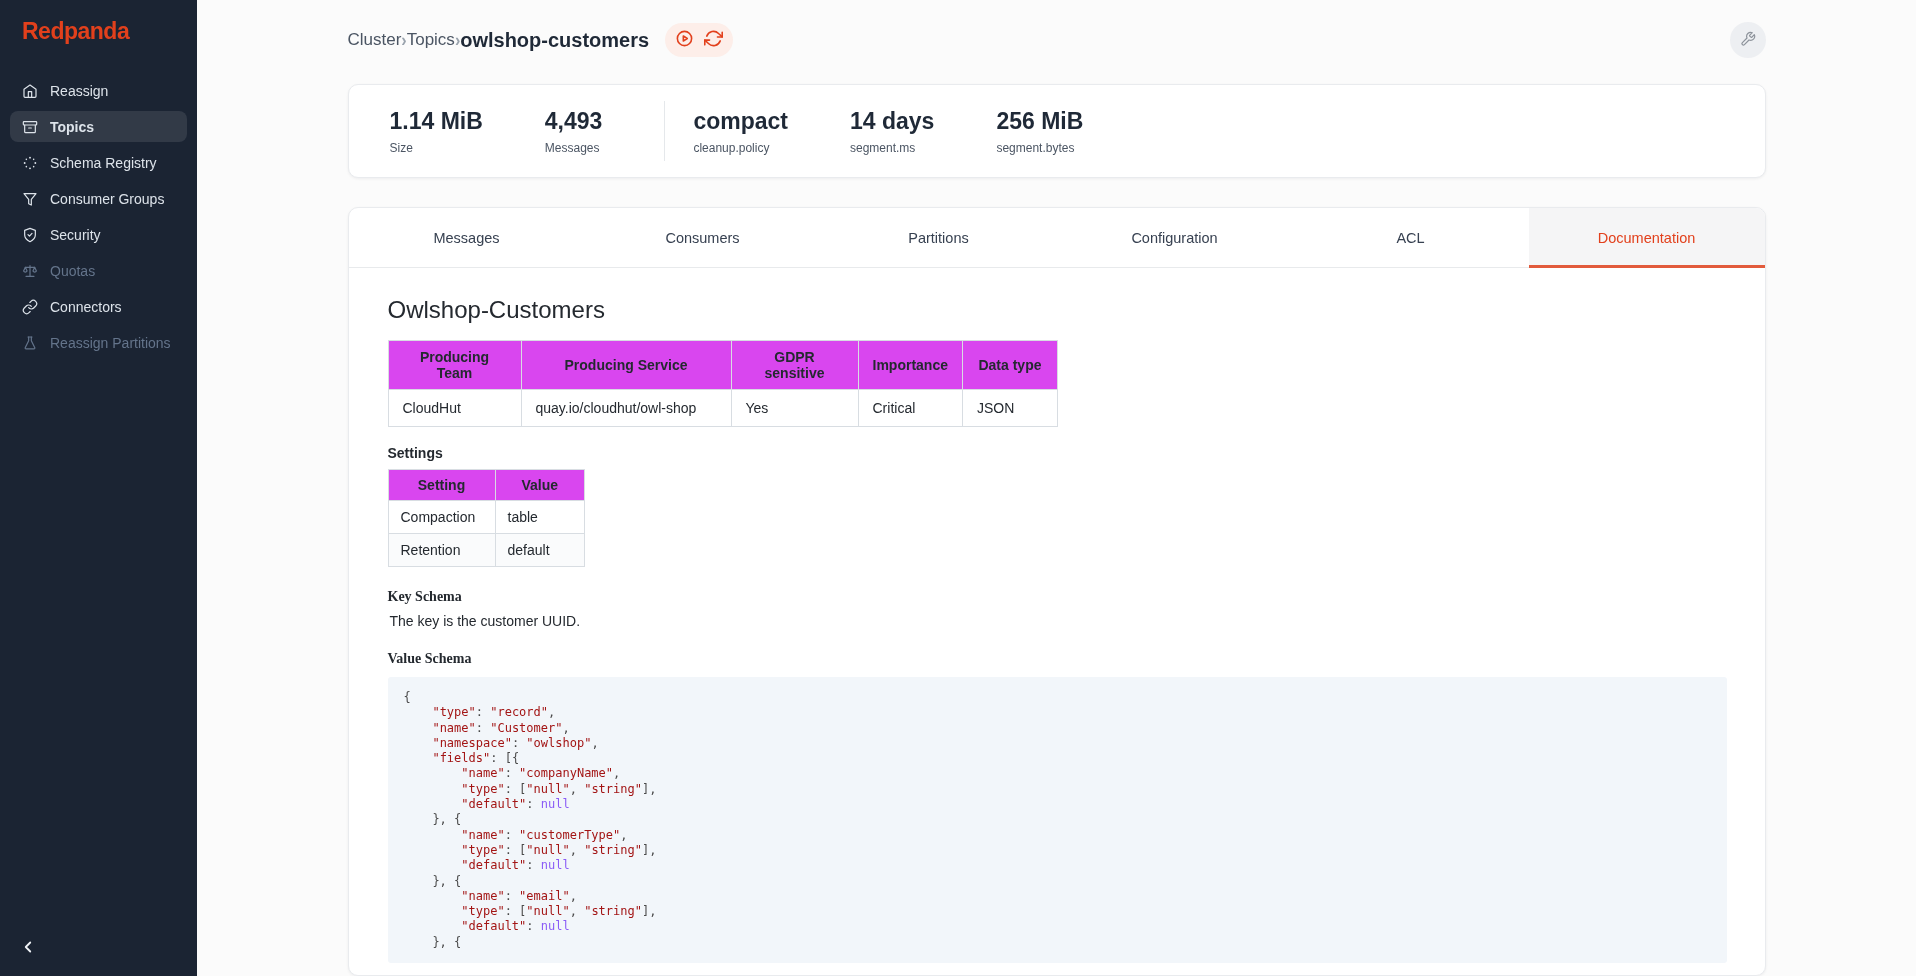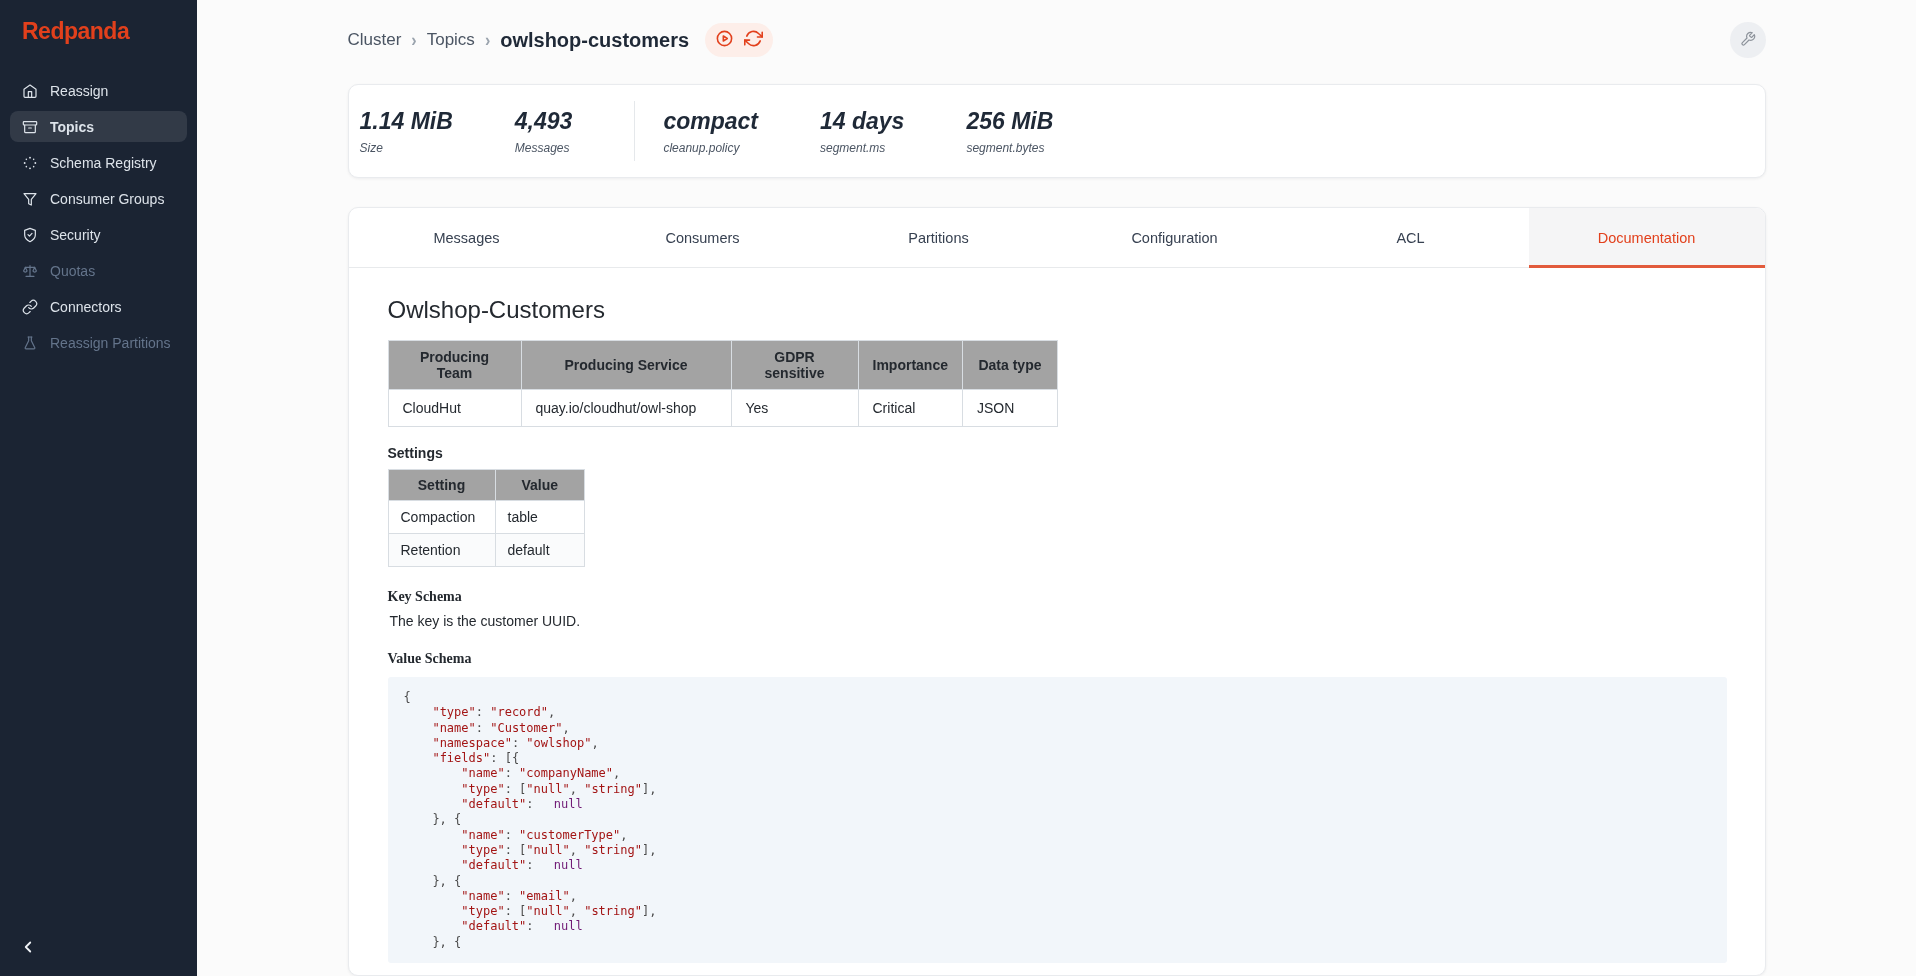--- a/index.html
+++ b/index.html
@@ -24,71 +24,71 @@
   .nav-item svg{width:16px;height:16px;stroke:currentColor;fill:none;stroke-width:1.8;stroke-linecap:round;stroke-linejoin:round;}
   .collapse-btn{position:absolute;left:14px;bottom:14px;width:28px;height:28px;background:transparent;border:none;
     color:#f0f3f7;cursor:pointer;display:flex;align-items:center;justify-content:center;}
   .collapse-btn svg{width:18px;height:18px;stroke:currentColor;fill:none;stroke-width:2.4;stroke-linecap:round;stroke-linejoin:round;}
 
   
   .main{flex:1;height:100%;overflow:hidden;}
   .main-inner{width:1418px;margin:0 auto;padding-top:20px;}
 
   .topbar{display:flex;align-items:center;height:40px;}
-  .breadcrumb{display:flex;align-items:center;gap:10px;font-size:17px;color:#4b5563;}
+  .breadcrumb{display:flex;align-items:center;font-size:17px;color:#4b5563;}
   .crumb{cursor:pointer;}
   .crumb-sep{color:#9aa3ad;font-size:16px;font-weight:600;transform:scaleY(1.2);}
   .crumb-current{font-size:20px;font-weight:700;color:#1f2937;}
   .crumb-actions{display:flex;align-items:center;gap:10px;margin-left:16px;background:#fdeee9;
     border-radius:17px;height:34px;padding:0 10px;}
   .icon-btn{background:transparent;border:none;cursor:pointer;display:flex;align-items:center;justify-content:center;padding:0;}
   .crumb-actions .icon-btn svg{width:19px;height:19px;stroke:var(--accent);fill:none;stroke-width:2;stroke-linecap:round;stroke-linejoin:round;}
   .topbar-spacer{flex:1;}
   .wrench-btn{width:36px;height:36px;border-radius:50%;background:#edeff2;border:none;cursor:pointer;
     display:flex;align-items:center;justify-content:center;}
   .wrench-btn svg{width:16px;height:16px;stroke:#8d939b;fill:none;stroke-width:1.8;stroke-linecap:round;stroke-linejoin:round;}
 
   
   .stats-card{margin-top:24px;background:#fff;border:1px solid #e9ebee;border-radius:10px;
-    box-shadow:0 1px 3px rgba(15,23,42,0.06);height:94px;display:flex;align-items:center;padding:0 11px;font-style:italic;}
+    box-shadow:0 1px 3px rgba(15,23,42,0.06);height:94px;display:flex;align-items:center;padding:0 41px;}
   .stat{margin-right:62px;}
   .stat-value{font-size:23px;font-weight:600;color:#1f2937;line-height:1.25;}
   .stat-label{font-size:12px;color:#4b5563;margin-top:6px;}
   .stats-divider{width:1px;height:60px;background:#e5e8eb;margin:0 28px 0 0;}
 
   
   .content-card{margin-top:29px;background:#fff;border:1px solid #e9ebee;border-radius:10px;
     box-shadow:0 1px 3px rgba(15,23,42,0.06);height:769px;overflow:hidden;}
   .tabs{display:flex;height:60px;border-bottom:1px solid #e8eaec;}
   .tab{flex:1;display:flex;align-items:center;justify-content:center;font-size:14.5px;color:#374151;
     cursor:pointer;position:relative;}
   .tab.active{background:#f5f5f6;color:var(--accent);}
   .tab.active::after{content:"";position:absolute;left:0;right:0;bottom:-1px;height:3px;background:#e25b3c;}
 
   .doc{padding:28px 40px 0 39px;}
   .doc-title{font-size:24px;font-weight:500;color:#24292f;margin-bottom:16px;}
 
   table{border-collapse:collapse;table-layout:fixed;font-size:14px;color:#24292f;}
   th,td{border:1px solid #d8dde2;}
-  th{background:#a3a3a3;font-weight:700;text-align:center;padding:8px 14px;}
+  th{background:#d946ef;font-weight:700;text-align:center;padding:8px 14px;}
   td{text-align:left;padding:10px 14px;}
   .settings-table tr:nth-child(even) td{background:#fafbfc;}
   .settings-table th{padding:7px 26px;}
   .settings-table td{padding:8px 12px;}
 
   .doc-desc{font-size:14px;color:#24292f;margin:18px 0 14px 2px;}
   .doc-h{font-size:14px;font-weight:700;color:#24292f;margin:18px 0 8px 0;}
   .doc-p{font-size:14px;color:#24292f;margin:0 0 4px 2px;}
   .mt-lg{margin-top:22px;font-family:Liberation Serif, serif;}
 
   .code-block{margin-top:10px;background:var(--code-bg);border-radius:3px;width:1339px;
     padding:13px 16px;font-family:"DejaVu Sans Mono","Liberation Mono",monospace;
     font-size:12px;line-height:15.3px;white-space:pre;color:#4a4a4a;}
   .tok-s{color:#a31515;}
-  .tok-n{color:#701a75;margin-left:13px;}
+  .tok-n{color:#8b5cf6;}
   .tok-p{color:#4a4a4a;}
 </style>
 </head>
 <body>
 
 <div class="app">
 
   <aside class="sidebar">
     <div class="logo">Redpanda</div>
     <nav class="nav" id="nav">

